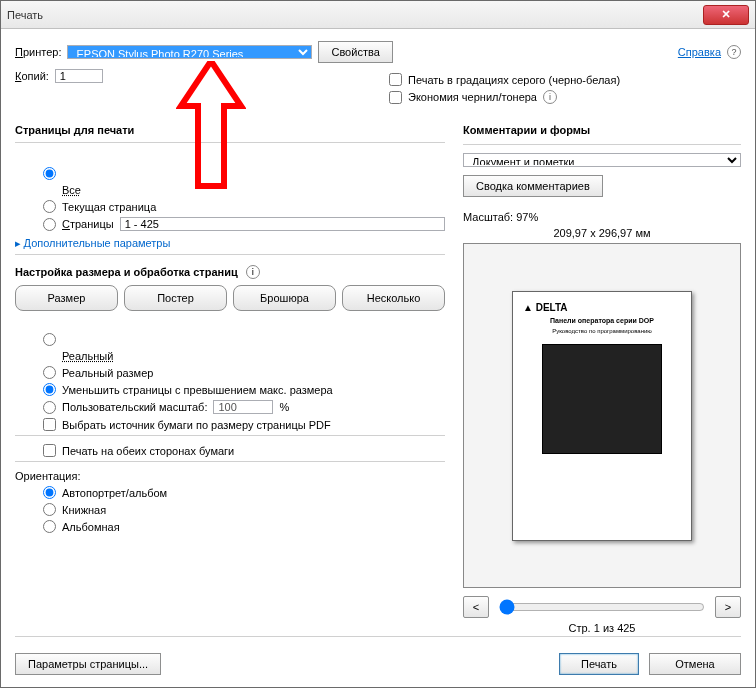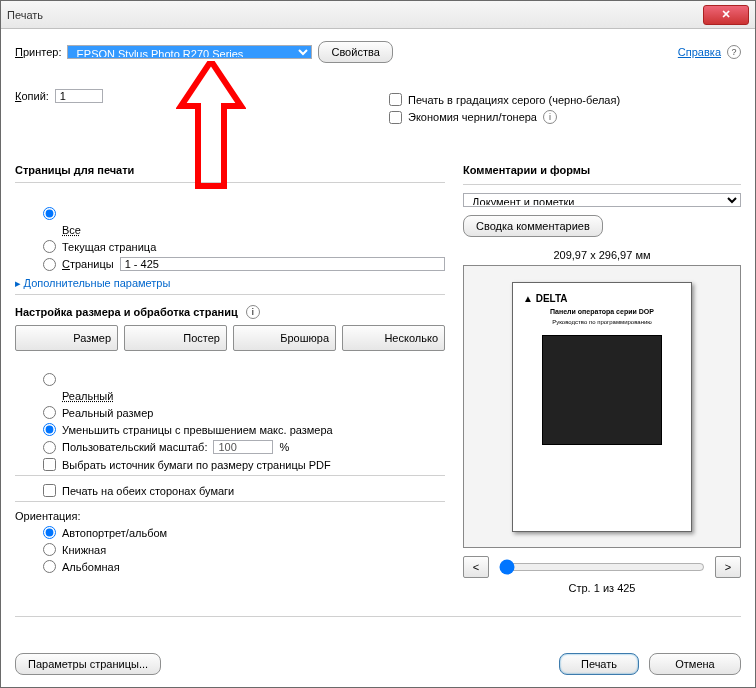--- a/index.html
+++ b/index.html
@@ -1,40 +1,40 @@
 <!DOCTYPE html>
 <html><head>
 <meta charset="utf-8">
 <style>
   * { box-sizing: border-box; font-family: "Segoe UI", Tahoma, sans-serif; font-size: 11px; }
   body { margin: 0; background: #5a7a8a; padding: 0; }
   .window { width: 756px; height: 688px; background: #fff; border: 1px solid #6a6a6a; position: relative; }
   .titlebar { height: 28px; background: linear-gradient(#f7f7f7, #e8e8e8); border-bottom: 1px solid #c0c0c0; display: flex; align-items: center; padding: 0 6px; }
   .titlebar .title { flex: 1; color: #333; }
   .close-btn { width: 46px; height: 20px; background: linear-gradient(#e67, #c33); border: 1px solid #a22; border-radius: 3px; display: flex; align-items: center; justify-content: center; color: #fff; font-weight: bold; font-size: 12px; cursor: pointer; }
-  .body { padding: 12px 14px; height: calc(100% - 28px); display: flex; flex-direction: column; gap: 20px; }
+  .body { padding: 12px 14px; height: calc(100% - 28px); display: flex; flex-direction: column; }
   .row { display: flex; align-items: center; gap: 6px; margin-bottom: 6px; }
   a.link { color: #0066cc; text-decoration: underline; cursor: pointer; }
   .label-u { text-decoration: underline; text-decoration-color: #000; }
   select, input[type=text] { border: 1px solid #abadb3; background: #fff; height: 14px; padding: 1px 4px; }
   select.printer { width: 245px; background: #3399ff; color: #fff; }
-  .btn { background: linear-gradient(#fdfdfd,#e6e6e6); border: 1px solid #8e8f8f; height: 22px; padding: 0 12px; cursor: pointer; border-radius: 8px; }
+  .btn { background: linear-gradient(#fdfdfd,#e6e6e6); border: 1px solid #8e8f8f; height: 22px; padding: 0 12px; cursor: pointer; border-radius: 0; }
   .btn.primary { border: 1px solid #3d7bad; box-shadow: inset 0 0 2px #3d9dd6; }
   .spinner { width: 48px; }
   .help-ico { width: 14px; height: 14px; border: 1px solid #888; border-radius: 50%; display: inline-flex; align-items: center; justify-content: center; font-size: 9px; color: #555; cursor: pointer; }
   .columns { display: flex; gap: 18px; flex: 1; }
   .leftcol { width: 430px; }
   .rightcol { flex: 1; display: flex; flex-direction: column;}
   .section-head { font-weight: bold; margin: 10px 0 6px 0; display:flex; align-items:center; gap:8px;}
   .hr { border-top: 1px solid #d0d0d0; margin: 2px 0 8px 0; }
   .radio-row, .check-row { display: flex; align-items: center; gap: 6px; margin: 4px 0; padding-left: 28px; }
   .radio-row input, .check-row input { margin:0; }
   .expand { color: #0066cc; cursor:pointer; margin:6px 0 4px 0;}
   .tabbtns { display:flex; gap:6px; margin:6px 0;}
-  .tabbtn { flex:1; height:26px; background: linear-gradient(#fdfdfd,#e6e6e6); border:1px solid #8e8f8f; cursor:pointer; border-radius:2px;text-align:right;}
+  .tabbtn { flex:1; height:26px; background: linear-gradient(#fdfdfd,#e6e6e6); border:1px solid #8e8f8f; cursor:pointer; border-radius:8px;}
   .small-input { width: 60px; }
   .preview-box { border:1px solid #888; flex:1; margin: 4px 0; background:#f4f4f4; display:flex; flex-direction:column; align-items:center; justify-content:center; padding:10px; }
   .preview-page { width: 180px; height: 250px; background:#fff; border:1px solid #666; box-shadow: 2px 2px 4px rgba(0,0,0,0.4); display:flex; flex-direction:column; align-items:center; padding:10px; gap:4px;}
   .preview-page .logo { font-weight:bold; font-size:10px; align-self:flex-start;}
   .preview-page .box { width:120px; height:110px; background:#222; border:1px solid #000; margin-top:6px;}
   .slide-row { display:flex; align-items:center; gap:8px; margin-top:4px;}
   .slider { flex:1; }
   .navbtn { width:26px; height:22px; background:linear-gradient(#fdfdfd,#e6e6e6); border:1px solid #8e8f8f; cursor:pointer; border-radius:2px;}
   .bottombar { display:flex; align-items:center; margin-top:8px; gap:10px;}
   .bottombar .spacer { flex:1; }
@@ -160,20 +160,24 @@
 
       <div class="rightcol">
         <div class="section-head">Комментарии и формы</div>
         <div class="hr"></div>
         <select style="width:100%">
           <option>Документ и пометки</option>
         </select>
         <div style="margin:8px 0;">
           <button class="btn">Сводка комментариев</button>
         </div>
+        <div style="margin-top:6px;">
+          <span>Масштаб:</span>
+          <span>97%</span>
+        </div>
         <div style="text-align:center; margin-top:4px;">209,97 x 296,97 мм</div>
         <div class="preview-box">
           <div class="preview-page">
             <div class="logo">▲ DELTA</div>
             <div style="font-size:7px;font-weight:bold">Панели оператора серии DOP</div>
             <div style="font-size:6px">Руководство по программированию</div>
             <div class="box"></div>
           </div>
         </div>
         <div class="slide-row">

